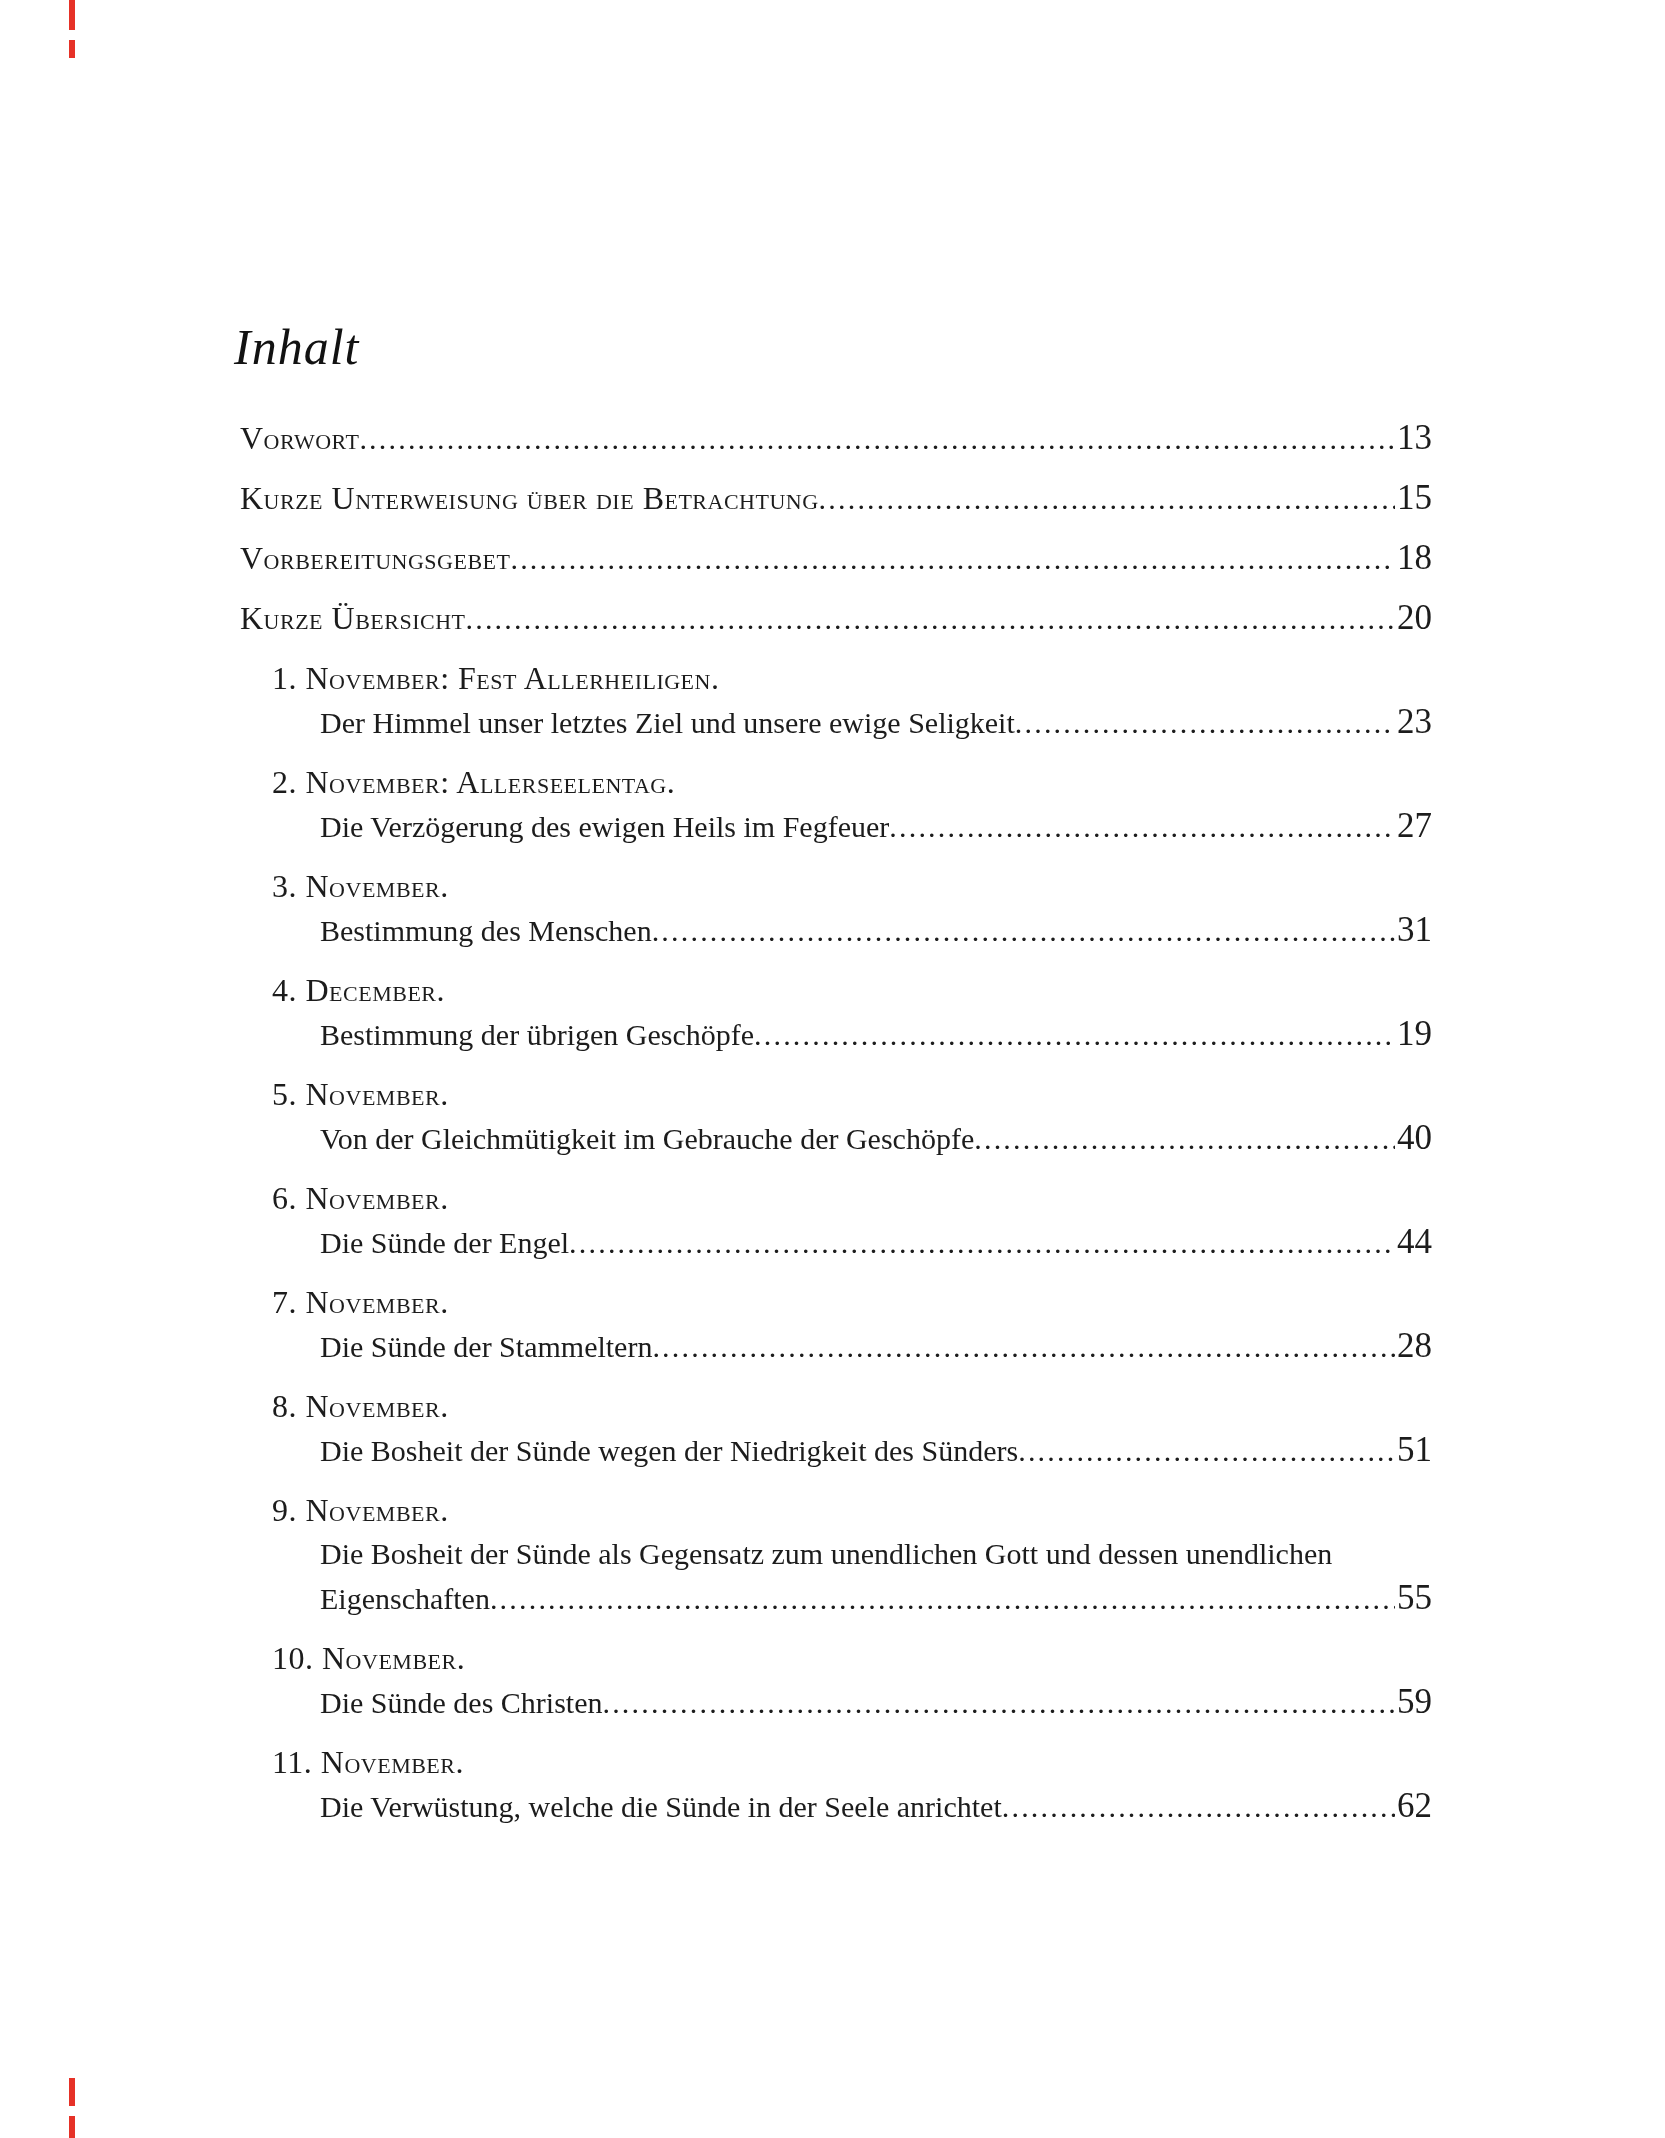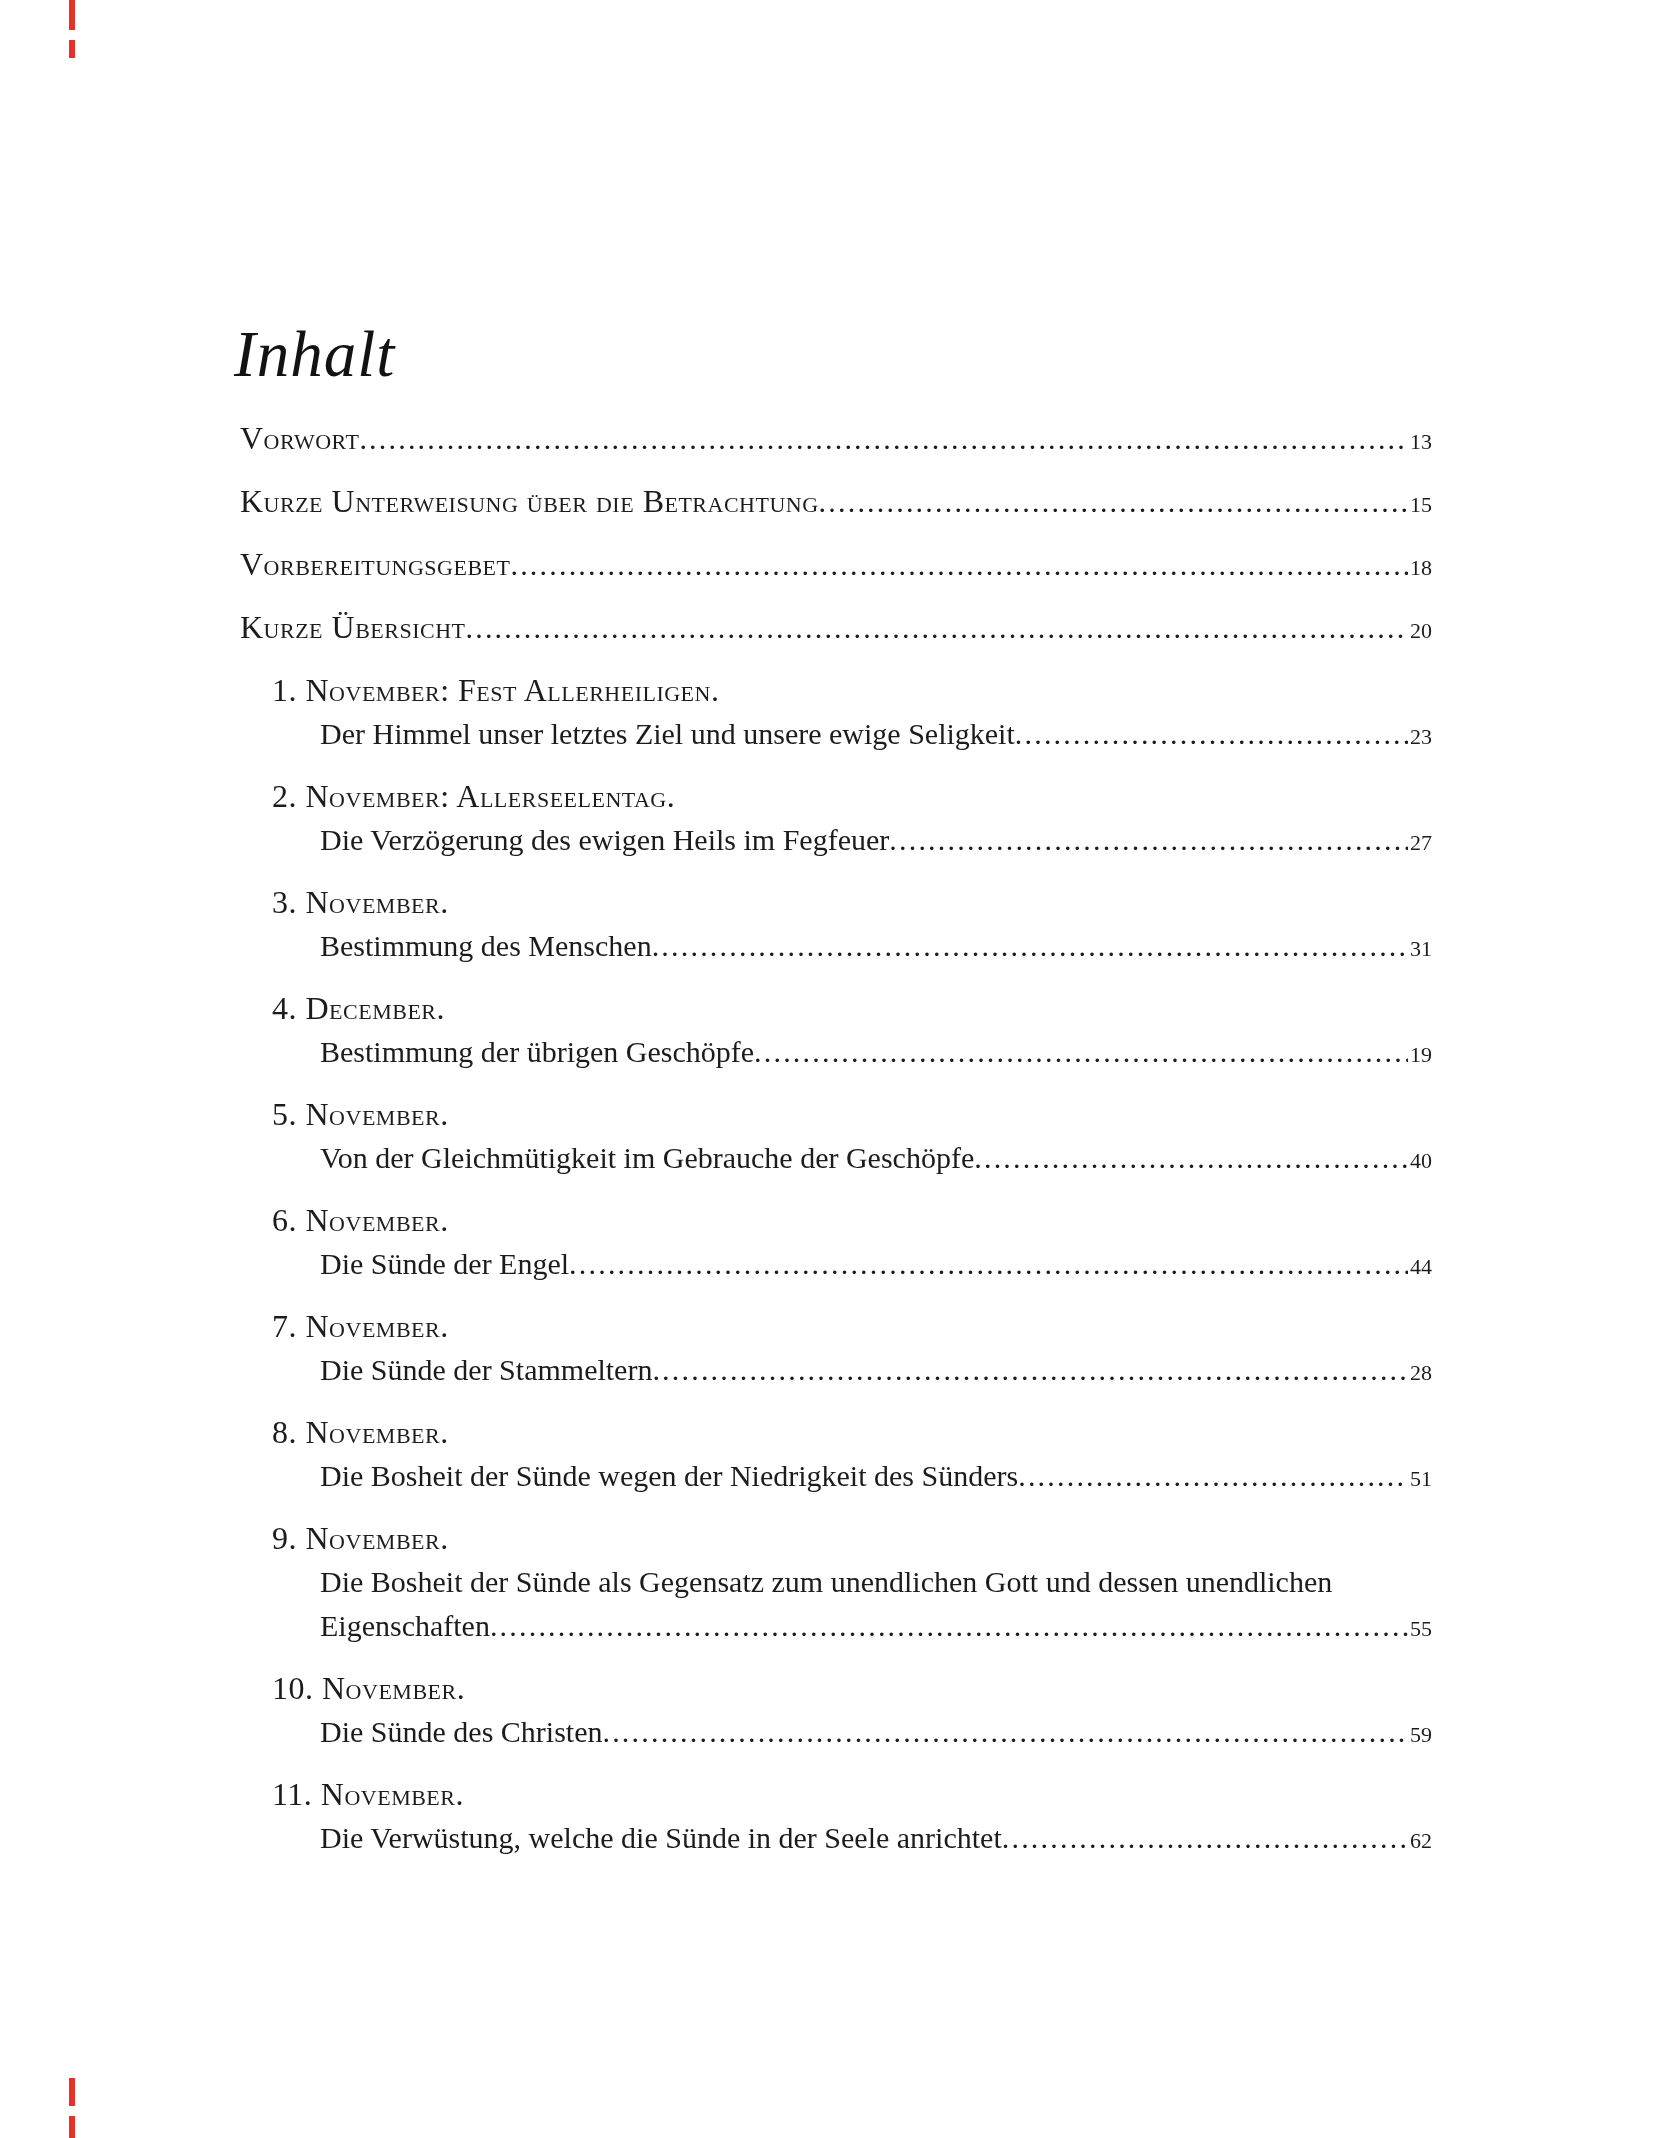--- a/index.html
+++ b/index.html
@@ -14,21 +14,21 @@
   
   .scan-mark{position:absolute;left:69px;width:6px;background:#e5location;}
   .scan-mark{background:#e63127;}
   #mark-t1{top:0;height:30px;}
   #mark-t2{top:40px;height:18px;}
   #mark-b1{top:2078px;height:28px;}
   #mark-b2{top:2116px;height:22px;}
 
   #doc-title{
     position:absolute;left:234px;top:322px;
-    font-style:italic;font-size:65px;line-height:1;
+    font-style:italic;font-size:50px;line-height:1;
     letter-spacing:1px;color:#121212;
   }
   #toc{
     position:absolute;left:240px;top:416px;width:1192px;
     font-size:30px;
   }
   .row{display:flex;align-items:baseline;line-height:44px;}
   .caps{
     font-variant:small-caps;
     font-size:32px;
@@ -40,21 +40,21 @@
   .sub-row{padding-left:48px;}
   .sub-line{padding-left:48px;line-height:44px;}
   .subtext{white-space:nowrap;}
   .dots{
     flex:1 1 auto;
     overflow:hidden;
     white-space:nowrap;
     letter-spacing:2.2px;
     min-width:18px;
   }
-  .pagenum{font-size:22px;padding-left:2px;}
+  .pagenum{font-size:35px;padding-left:2px;}
 </style>
 </head>
 <body>
 
 <div id="page">
 
   <div class="scan-mark" id="mark-t1" style="background: rgb(230, 49, 39);"></div>
   <div class="scan-mark" id="mark-t2" style="background: rgb(230, 49, 39);"></div>
   <div class="scan-mark" id="mark-b1" style="background: rgb(230, 49, 39);"></div>
   <div class="scan-mark" id="mark-b2" style="background: rgb(230, 49, 39);"></div>

